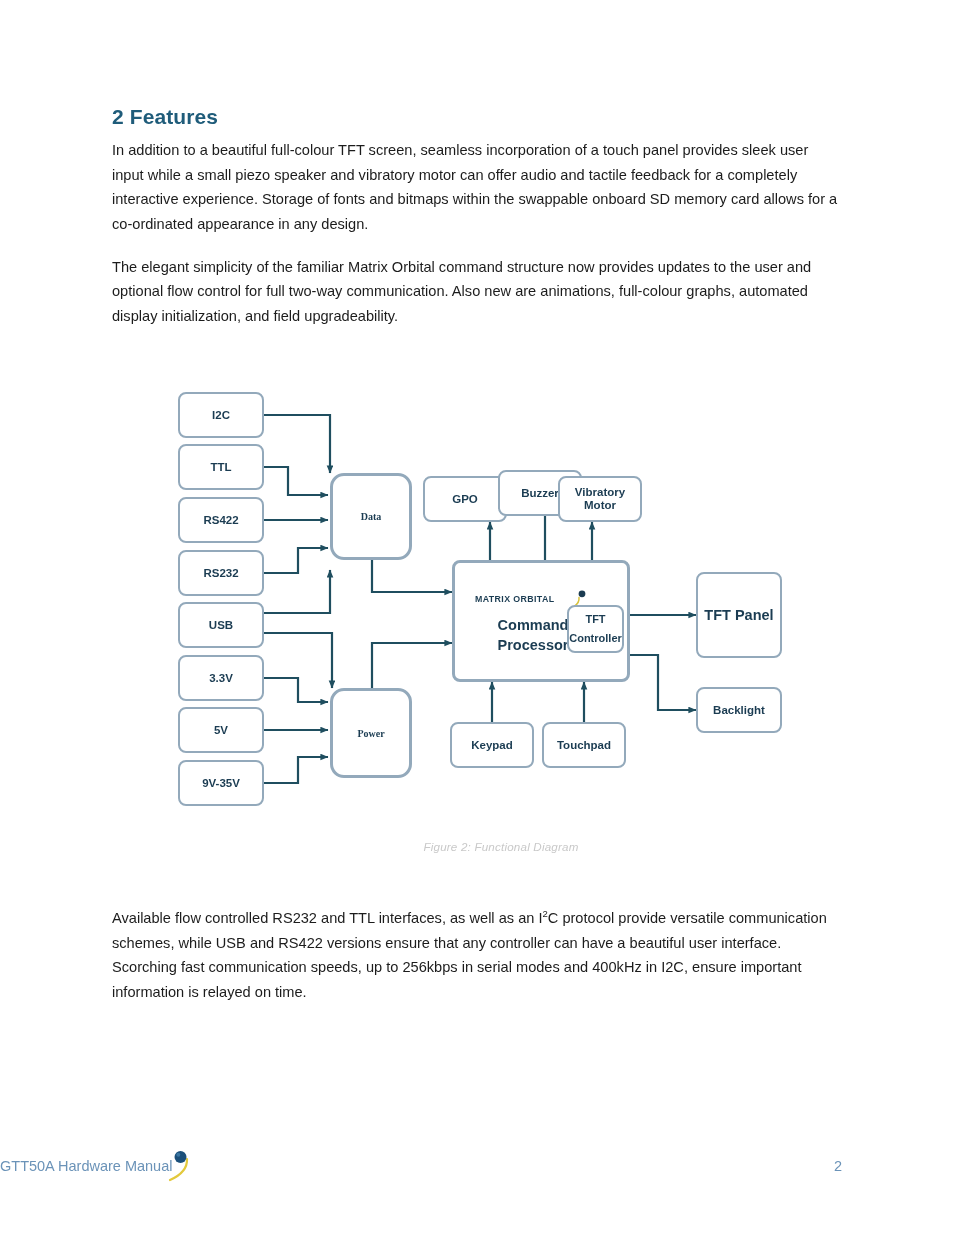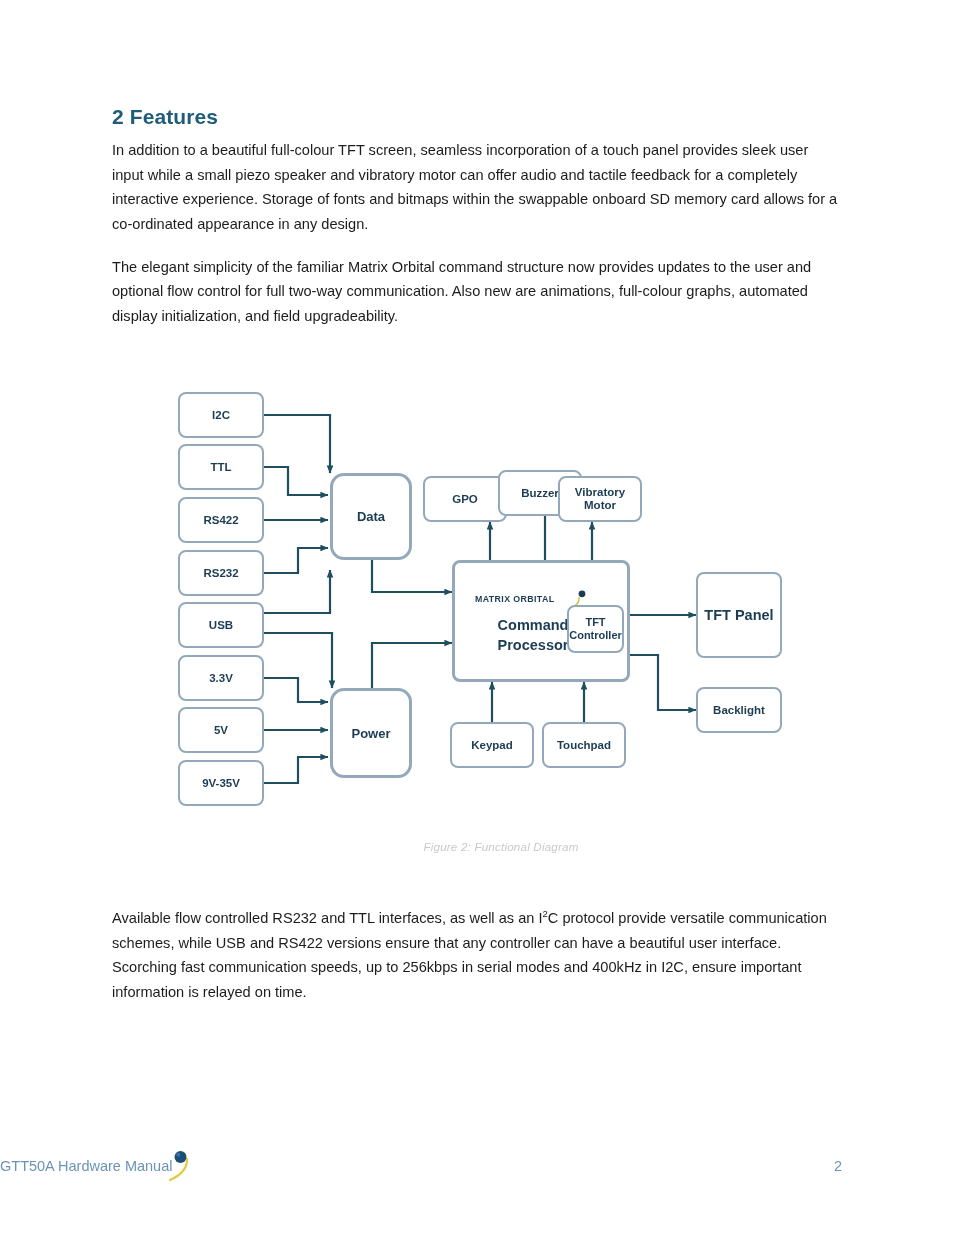--- a/index.html
+++ b/index.html
@@ -36,25 +36,25 @@
 
   
   .node{
     position:absolute;box-sizing:border-box;background:#ffffff;
     border:2px solid #93a9bb;border-radius:9px;
     display:flex;align-items:center;justify-content:center;
     text-align:center;color:#1b3c52;font-weight:bold;
     font-size:11.5px;line-height:13px;
   }
   .node.io{border-width:2px;border-radius:8px;}
-  .node.hub{border-width:3px;border-radius:14px;font-size:13px;}
+  .node.hub{border-width:3px;border-radius:14px;font-size:10px;font-family:Liberation Serif, serif;}
   .node.cpu{border-width:3px;border-radius:16px;}
   .node.big{font-size:14.5px;line-height:17px;}
   .node.sub{
-    border-width:2px;border-radius:8px;font-size:11px;line-height:13px;
+    border-width:2px;border-radius:8px;font-size:11px;line-height:19px;
     background:#ffffff;
   }
 
   .cpu-inner{
     position:absolute;left:0;top:0;width:100%;height:100%;
   }
   .cpu-label{
     position:absolute;left:18px;top:52px;width:120px;text-align:center;
     font-size:14.5px;font-weight:bold;color:#1b3c52;line-height:20px;
   }

